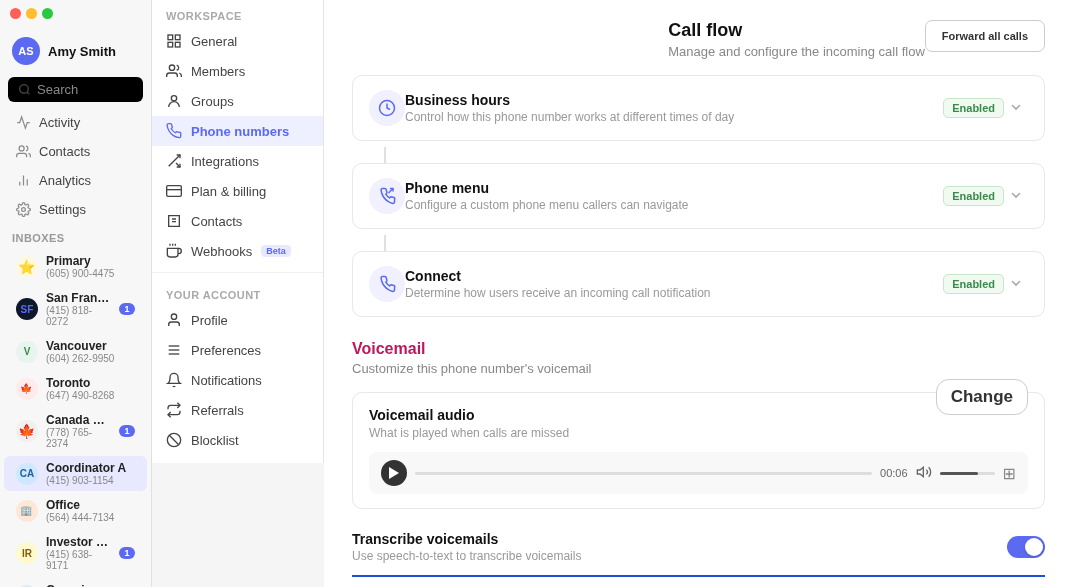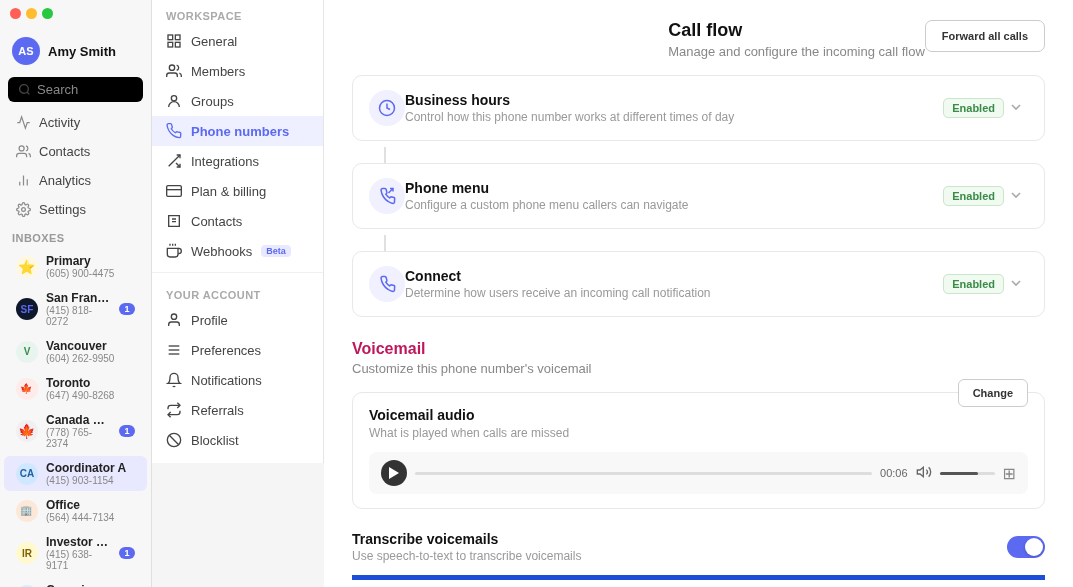--- a/index.html
+++ b/index.html
@@ -164,22 +164,22 @@
     .vm-sub { font-size: 13px; color: #888; margin-top: 3px; margin-bottom: 16px; }
 
     .vm-card {
       border: 1px solid #e8e8e8; border-radius: 10px;
       padding: 14px 16px; margin-bottom: 10px; background: #fff;
     }
     .vm-card-title { font-size: 14px; font-weight: 600; color: #111; margin-bottom: 3px; }
     .vm-card-sub { font-size: 12px; color: #999; margin-bottom: 12px; }
 
     .change-btn {
-      background: white; border: 1.5px solid #ccc; border-radius: 6px;
-      padding: 7px 14px; font-size: 11px; font-weight: 600; color: #333;
+      background: white; border: 1.5px solid #ccc; border-radius: 13px;
+      padding: 7px 14px; font-size: 17px; font-weight: 600; color: #333;
       cursor: pointer; float: right; margin-top: -28px;
     }
 
     
     .audio-player {
       display: flex; align-items: center; gap: 8px;
       background: #f8f8f8; border-radius: 8px; padding: 8px 12px;
     }
     .play-btn {
       width: 26px; height: 26px; background: #333; border-radius: 50%;
@@ -193,21 +193,21 @@
     .progress-fill { width: 0%; height: 100%; background: #555; border-radius: 2px; }
     .time-label { font-size: 11px; color: #666; white-space: nowrap; }
     .volume-icon { cursor: pointer; color: #666; }
     .volume-bar { width: 55px; height: 3px; background: #ddd; border-radius: 2px; position: relative; }
     .volume-fill { width: 70%; height: 100%; background: #555; border-radius: 2px; }
     .add-icon { color: #888; cursor: pointer; font-size: 16px; }
 
     
     .toggle-row {
       display: flex; align-items: center; justify-content: space-between;
-      padding: 12px 0; border-bottom: 5px solid #1d4ed8;
+      padding: 12px 0; border-bottom: 2px solid #1d4ed8;
     }
     .toggle-row:last-child { border-bottom: none; }
     .toggle-label { font-size: 14px; font-weight: 600; color: #111; }
     .toggle-sub { font-size: 12px; color: #999; margin-top: 2px; }
 
     .toggle {
       width: 38px; height: 22px; border-radius: 11px;
       position: relative; cursor: pointer; flex-shrink: 0;
     }
     .toggle.on { background: #5b6af0; }

